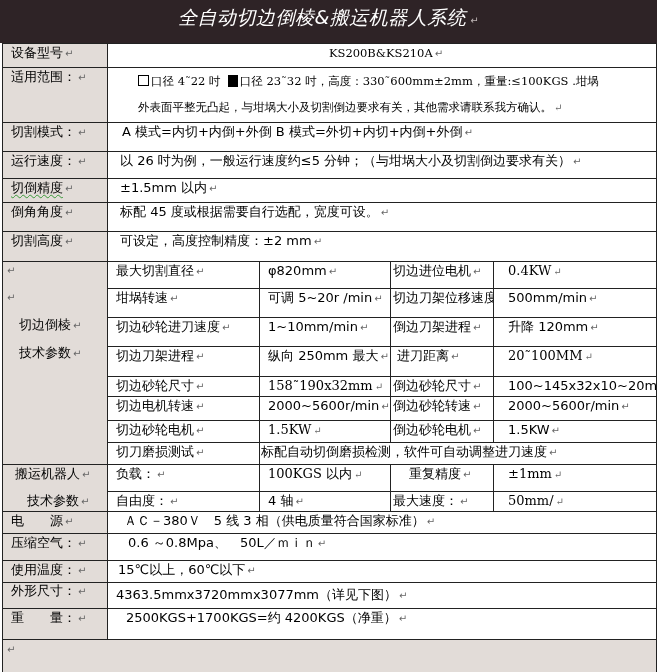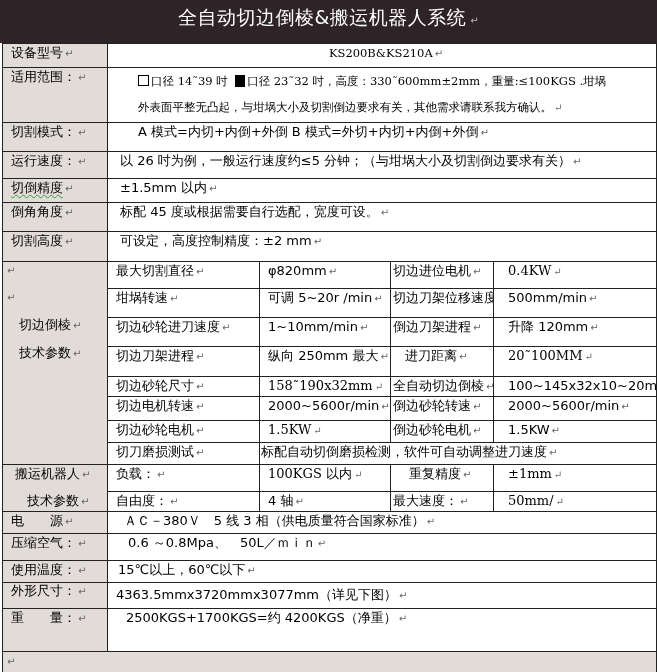--- a/index.html
+++ b/index.html
@@ -1,18 +1,18 @@
 <!DOCTYPE html>
 <html><head>
 <meta charset="utf-8">
 <style>
   html, body { margin:0; padding:0; background:#ffffff; }
   body { width:657px; height:672px; overflow:hidden; font-family:"DejaVu Sans", sans-serif; color:#000; }
   .sheet { position:relative; width:657px; height:672px; }
-  .title-bar { position:absolute; left:0; top:0; width:657px; height:43px; background:#2e2326; color:#fff; }
+  .title-bar { position:absolute; left:0; top:0; width:657px; height:43px; background:#2e2326; color:#fff;font-style:italic; }
   .title-text { position:absolute; left:0; right:0; top:5px; text-align:center; font-size:19px; letter-spacing:0.5px; }
   .pm { color:#bfb6b6; font-size:10px; margin-left:4px; }
   .pm-dark { color:#666; font-size:10px; margin-left:2px; }
   table.spec { position:absolute; left:2px; top:43px; width:654px; border-collapse:collapse; table-layout:fixed; }
   table.spec td { border:1px solid #222; padding:0 0 0 8px; vertical-align:top; font-size:13px; line-height:18px; overflow:hidden; white-space:nowrap; }
   td.lbl { background:#e2dcd8; font-size:13.5px; }
   td.val { background:#fff; }
   .serif { font-family:"DejaVu Serif", serif; font-size:11.5px; }
   .small { font-size:12px; }
   .sq { display:inline-block; width:9px; height:9px; border:1px solid #000; margin-right:2px; vertical-align:-1px; }
@@ -40,28 +40,28 @@
 
     <tbody>
         <tr style="height:24px">
       <td class="lbl"><span>设备型号</span><span class="pm-dark">↵</span></td>
       <td class="val center" colspan="4"><span class="serif">KS200B&amp;KS210A</span><span class="pm-dark">↵</span></td>
     </tr>
 
     <tr style="height:55px">
       <td class="lbl"><span>适用范围：</span><span class="pm-dark">↵</span></td>
       <td class="val" colspan="4" style="padding-left:30px; line-height:26px;">
-        <div class="serif"><span class="sq"></span><span>口径 14˜39 吋</span>&nbsp;&nbsp;<span class="sqf"></span><span>口径 23˜32 吋，高度：330˜600mm±2mm，重量:≤100KGS .坩埚</span></div>
+        <div class="serif"><span class="sq"></span><span>口径 4˜22 吋</span>&nbsp;&nbsp;<span class="sqf"></span><span>口径 23˜32 吋，高度：330˜600mm±2mm，重量:≤100KGS .坩埚</span></div>
         <div class="serif"><span>外表面平整无凸起，与坩埚大小及切割倒边要求有关，其他需求请联系我方确认。</span><span class="pm-dark">↵</span></div>
       </td>
     </tr>
 
     <tr style="height:29px">
       <td class="lbl"><span>切割模式：</span><span class="pm-dark">↵</span></td>
-      <td class="val" colspan="4" style="padding-left:30px;border-radius:14px;"><span>A 模式=内切+内倒+外倒 B 模式=外切+内切+内倒+外倒</span><span class="pm-dark">↵</span></td>
+      <td class="val" colspan="4" style="padding-left:14px;border-radius:14px;"><span>A 模式=内切+内倒+外倒 B 模式=外切+内切+内倒+外倒</span><span class="pm-dark">↵</span></td>
     </tr>
 
     <tr style="height:27px">
       <td class="lbl"><span>运行速度：</span><span class="pm-dark">↵</span></td>
       <td class="val" colspan="4" style="padding-left:12px;"><span>以 26 吋为例，一般运行速度约≤5 分钟；（与坩埚大小及切割倒边要求有关）</span><span class="pm-dark">↵</span></td>
     </tr>
 
     <tr style="height:24px">
       <td class="lbl"><span class="wavy">切倒精度</span><span class="pm-dark">↵</span></td>
       <td class="val" colspan="4" style="padding-left:12px;"><span>±1.5mm 以内</span><span class="pm-dark">↵</span></td>
@@ -100,27 +100,27 @@
     </tr>
     <tr style="height:29px">
       <td class="val"><span>切边砂轮进刀速度</span><span class="pm-dark">↵</span></td>
       <td class="val small"><span>1~10mm/min</span><span class="pm-dark">↵</span></td>
       <td class="val" style="padding-left:2px"><span>倒边刀架进程</span><span class="pm-dark">↵</span></td>
       <td class="val" style="padding-left:14px"><span>升降 120mm</span><span class="pm-dark">↵</span></td>
     </tr>
     <tr style="height:30px">
       <td class="val"><span>切边刀架进程</span><span class="pm-dark">↵</span></td>
       <td class="val"><span>纵向 250mm 最大</span><span class="pm-dark">↵</span></td>
-      <td class="val" style="padding-left:14px"><span>进刀距离</span><span class="pm-dark">↵</span></td>
+      <td class="val" style="padding-left:6px"><span>进刀距离</span><span class="pm-dark">↵</span></td>
       <td class="val serif" style="padding-left:14px"><span>20˜100MM</span><span class="pm-dark">↵</span></td>
     </tr>
     <tr style="height:18px">
       <td class="val"><span>切边砂轮尺寸</span><span class="pm-dark">↵</span></td>
       <td class="val serif"><span>158˜190x32mm</span><span class="pm-dark">↵</span></td>
-      <td class="val" style="padding-left:2px"><span>全自动切边倒棱</span><span class="pm-dark">↵</span></td>
+      <td class="val" style="padding-left:2px"><span>倒边砂轮尺寸</span><span class="pm-dark">↵</span></td>
       <td class="val small" style="padding-left:14px"><span>100~145x32x10~20mm</span></td>
     </tr>
     <tr style="height:24px">
       <td class="val"><span>切边电机转速</span><span class="pm-dark">↵</span></td>
       <td class="val small"><span>2000~5600r/min</span><span class="pm-dark">↵</span></td>
       <td class="val" style="padding-left:2px"><span>倒边砂轮转速</span><span class="pm-dark">↵</span></td>
       <td class="val small" style="padding-left:14px"><span>2000~5600r/min</span><span class="pm-dark">↵</span></td>
     </tr>
     <tr style="height:22px">
       <td class="val"><span>切边砂轮电机</span><span class="pm-dark">↵</span></td>
@@ -160,21 +160,21 @@
       <td class="val" colspan="4" style="padding-left:20px"><span>0.6 ～0.8Mpa、　50L／ｍｉｎ</span><span class="pm-dark">↵</span></td>
     </tr>
     <tr style="height:22px">
       <td class="lbl"><span>使用温度：</span><span class="pm-dark">↵</span></td>
       <td class="val small" colspan="4" style="padding-left:10px"><span>15℃以上，60℃以下</span><span class="pm-dark">↵</span></td>
     </tr>
     <tr style="height:17px">
       <td class="lbl" style="line-height:16px"><span>外形尺寸：</span><span class="pm-dark">↵</span></td>
       <td class="val small" colspan="4" style="line-height:24px"><span>4363.5mmx3720mmx3077mm（详见下图）</span><span class="pm-dark">↵</span></td>
     </tr>
-    <tr style="height:43px">
+    <tr style="height:31px">
       <td class="lbl"><span>重　　量：</span><span class="pm-dark">↵</span></td>
       <td class="val small" colspan="4" style="padding-left:18px"><span>2500KGS+1700KGS=约 4200KGS（净重）</span><span class="pm-dark">↵</span></td>
     </tr>
     <tr style="height:38px">
       <td class="bottom-band" colspan="5" style="padding-left:2px"><span class="pm-dark">↵</span></td>
     </tr>
   </tbody>
     </table>
 </div>
 

